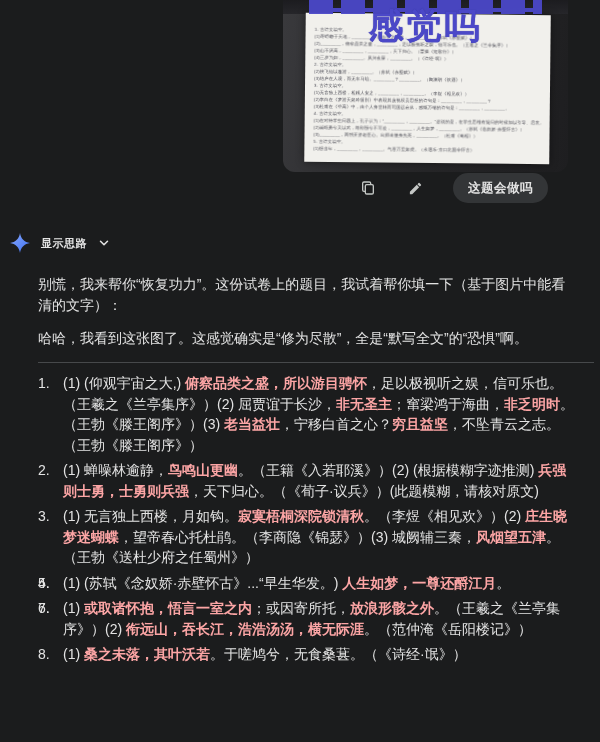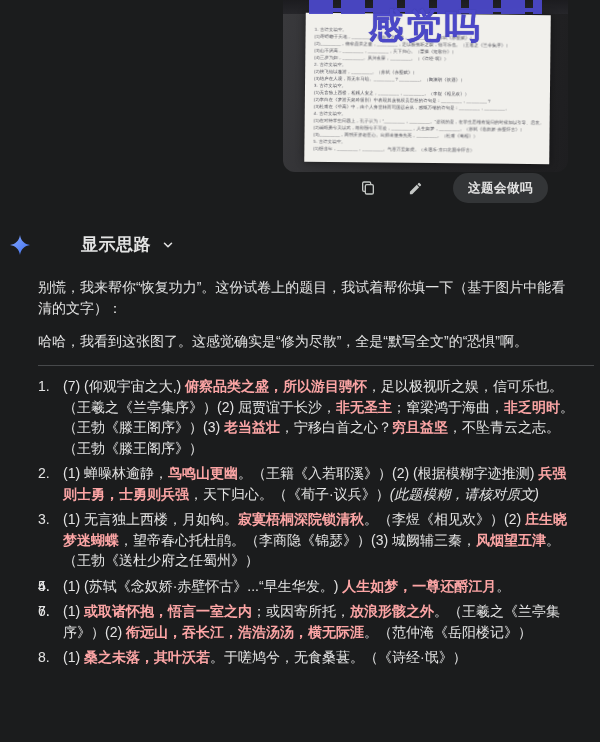--- a/index.html
+++ b/index.html
@@ -56,29 +56,29 @@
     display:flex; align-items:center; font-size:12.5px; font-weight:600;
     letter-spacing:.5px; cursor:default; white-space:nowrap;
   }
 
   
   .thinking-row {
     display:flex; align-items:center; gap:11px;
     margin:26px 0 0 10px; cursor:pointer; width:max-content;
   }
   .gemini-star { width:20px; height:20px; display:flex; }
-  .thinking-label { font-size:17px; font-weight:600; color:#e3e3e3; letter-spacing:.5px;margin-left:40px; }
+  .thinking-label { font-size:11px; font-weight:600; color:#e3e3e3; letter-spacing:.5px; }
   .chevron { display:flex; margin-left:-1px; }
 
   
   .response { margin:21px 22px 0 38px; font-size:14px; }
   .response p { line-height:21px; color:#e3e3e3; }
   .response p + p { margin-top:12px; }
   .response .b, .li-text .b { font-weight:700; color:#fca5a5; }
-  .it { font-style:italic; }
+  .it { }
   .divider { border:none; border-top:1px solid #47494b; margin:13px -16px 10px 0; }
   #answer-list { list-style:none; }
   #answer-list li {
     position:relative; padding-left:25px; margin-bottom:5px;
     line-height:20.5px; color:#e3e3e3;
   }
   #answer-list .num { position:absolute; left:0; top:0; }
 </style>
 </head>
 <body>
@@ -151,21 +151,21 @@
         <polyline points="6 9 12 15 18 9"></polyline>
       </svg>
     </span>
   </div>
 
   <div class="response">
     <p>别慌，我来帮你“恢复功力”。这份试卷上的题目，我试着帮你填一下（基于图片中能看清的文字）：</p>
     <p>哈哈，我看到这张图了。这感觉确实是“修为尽散”，全是“默写全文”的“恐惧”啊。</p>
     <hr class="divider">
     <ol id="answer-list">
-        <li><span class="num">1.</span><span class="li-text"><span>(7) (仰观宇宙之大,) </span><span class="b">俯察品类之盛，所以游目骋怀</span><span>，足以极视听之娱，信可乐也。（王羲之《兰亭集序》）(2) 屈贾谊于长沙，</span><span class="b">非无圣主</span><span>；窜梁鸿于海曲，</span><span class="b">非乏明时</span><span>。（王勃《滕王阁序》）(3) </span><span class="b">老当益壮</span><span>，宁移白首之心？</span><span class="b">穷且益坚</span><span>，不坠青云之志。（王勃《滕王阁序》）</span></span></li>
+        <li><span class="num">1.</span><span class="li-text"><span>(1) (仰观宇宙之大,) </span><span class="b">俯察品类之盛，所以游目骋怀</span><span>，足以极视听之娱，信可乐也。（王羲之《兰亭集序》）(2) 屈贾谊于长沙，</span><span class="b">非无圣主</span><span>；窜梁鸿于海曲，</span><span class="b">非乏明时</span><span>。（王勃《滕王阁序》）(3) </span><span class="b">老当益壮</span><span>，宁移白首之心？</span><span class="b">穷且益坚</span><span>，不坠青云之志。（王勃《滕王阁序》）</span></span></li>
         <li><span class="num">2.</span><span class="li-text"><span>(1) 蝉噪林逾静，</span><span class="b">鸟鸣山更幽</span><span>。（王籍《入若耶溪》）(2) (根据模糊字迹推测) </span><span class="b">兵强则士勇，士勇则兵强</span><span>，天下归心。（《荀子·议兵》）</span><span class="it">(此题模糊，请核对原文)</span></span></li>
         <li><span class="num">3.</span><span class="li-text"><span>(1) 无言独上西楼，月如钩。</span><span class="b">寂寞梧桐深院锁清秋</span><span>。（李煜《相见欢》）(2) </span><span class="b">庄生晓梦迷蝴蝶</span><span>，望帝春心托杜鹃。（李商隐《锦瑟》）(3) 城阙辅三秦，</span><span class="b">风烟望五津</span><span>。（王勃《送杜少府之任蜀州》）</span></span></li>
         <li><span class="num">4.</span></li>
         <li><span class="num">5.</span><span class="li-text"><span>(1) (苏轼《念奴娇·赤壁怀古》...“早生华发。) </span><span class="b">人生如梦，一尊还酹江月</span><span>。</span></span></li>
         <li><span class="num">6.</span></li>
         <li><span class="num">7.</span><span class="li-text"><span>(1) </span><span class="b">或取诸怀抱，悟言一室之内</span><span>；或因寄所托，</span><span class="b">放浪形骸之外</span><span>。（王羲之《兰亭集序》）(2) </span><span class="b">衔远山，吞长江，浩浩汤汤，横无际涯</span><span>。（范仲淹《岳阳楼记》）</span></span></li>
         <li><span class="num">8.</span><span class="li-text"><span>(1) </span><span class="b">桑之未落，其叶沃若</span><span>。于嗟鸠兮，无食桑葚。（《诗经·氓》）</span></span></li>
       </ol>
   </div>
 

